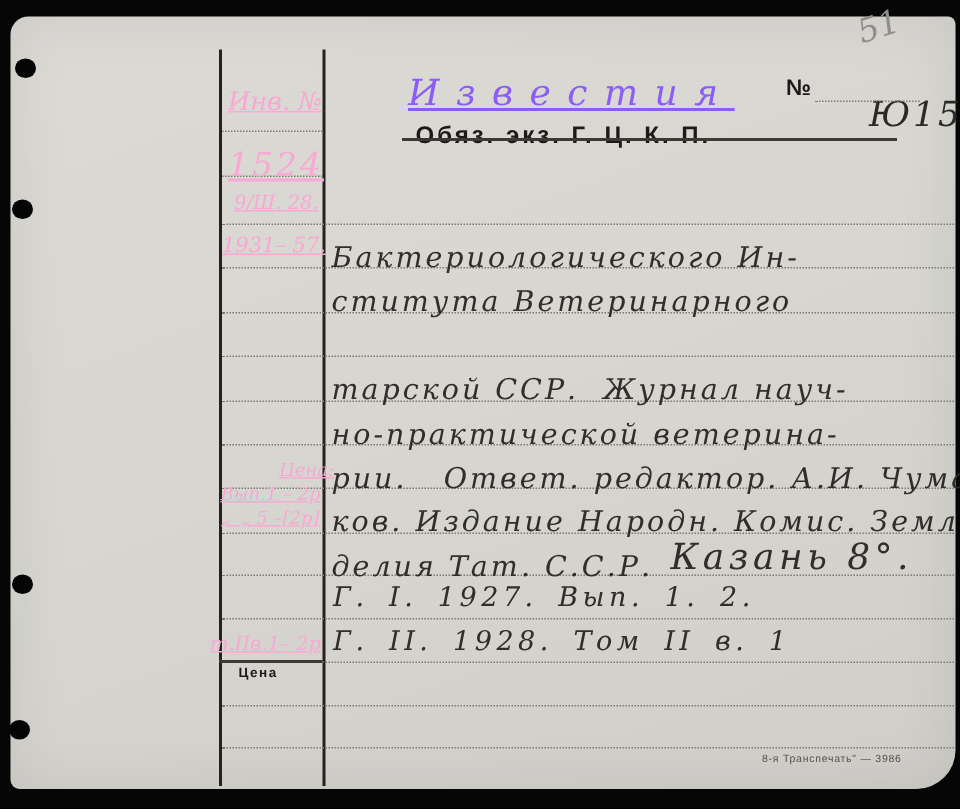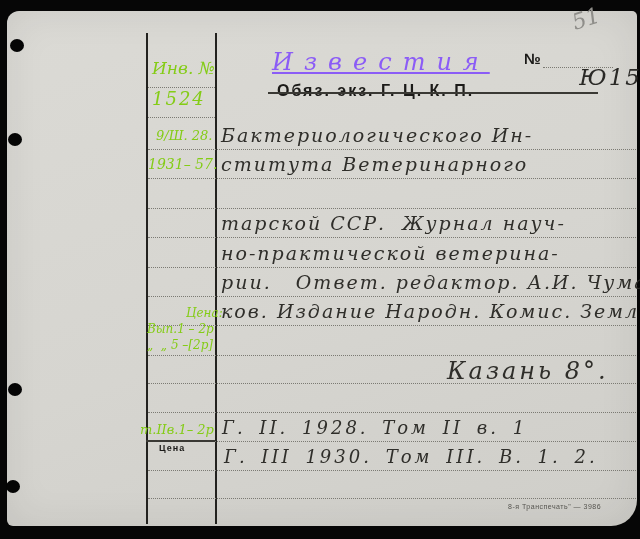--- a/index.html
+++ b/index.html
@@ -42,23 +42,23 @@
   .no-value{font-size:23px;letter-spacing:2px;color:#2a2926;}
   .pencil{
     position:absolute;
     font-family:"DejaVu Serif", serif;font-style:italic;
     font-size:22px;color:#8f8e8a;
     transform:rotate(-18deg);
   }
   .title{
     font-size:24px;letter-spacing:11px;color:#8b5cf6;text-decoration:underline;
   }
-  .body-line{font-size:19px;letter-spacing:2px;}
+  .body-line{font-size:19px;letter-spacing:2px;margin-top:37px;}
   .holding{font-size:18px;letter-spacing:3px;word-spacing:5px;}
-  .leftcol{color:#84cc16;}
+  .leftcol{color:#f9a8d4;text-decoration:underline;}
   .fineprint{
     position:absolute;
     font-family:"Liberation Sans", sans-serif;
     font-size:7px;color:#55544f;letter-spacing:.5px;
   }
 </style>
 </head>
 <body>
 
 <div class="scan">
@@ -98,36 +98,37 @@
   <div class="print no-label" style="left:524px;top:50px;">№</div>
   <div class="hand no-value" style="left:542px;top:38px;">
     <span>Ю1524</span>
   </div>
   <div class="rule" style="left:543px;top:67px;width:70px;"></div>
 
   <div class="hand title" style="left:272px;top:48px;">Известия</div>
   <div class="rule-solid" style="left:268px;top:92px;width:330px;"></div>
 
   <div class="hand leftcol" style="left:152px;top:58px;font-size:17px;">Инв. №</div>
-  <div class="hand leftcol" style="left:152px;top:88px;font-size:18px;letter-spacing:2px;">1524</div>
+  <div class="hand leftcol" style="left:152px;top:98px;font-size:22px;letter-spacing:2px;">1524</div>
   <div class="hand leftcol" style="left:156px;top:128px;font-size:13px;">9/Ш. 28.</div>
   <div class="hand leftcol" style="left:148px;top:156px;font-size:14px;">1931– 57.</div>
   <div class="hand leftcol" style="left:150px;top:306px;font-size:12px;margin-left:36px;">Цена:</div>
   <div class="hand leftcol" style="left:147px;top:322px;font-size:12px;">Вып.1 – 2р</div>
   <div class="hand leftcol" style="left:147px;top:338px;font-size:12px;">„  „ 5 –[2р]</div>
   <div class="hand leftcol" style="left:140px;top:422px;font-size:13px;">т.ІІв.1– 2р</div>
   <div class="print" style="left:159px;top:443px;font-size:9px;letter-spacing:1px;">Цена</div>
 
   <div class="hand body-line" style="left:221px;top:124px;">Бактериологического Ин-</div>
   <div class="hand body-line" style="left:221px;top:153px;">ститута Ветеринарного</div>
   <div class="hand body-line" style="left:221px;top:212px;">тарской ССР.  Журнал науч-</div>
   <div class="hand body-line" style="left:221px;top:242px;">но-практической ветерина-</div>
   <div class="hand body-line" style="left:221px;top:271px;">рии.   Ответ. редактор. А.И. Чума-</div>
   <div class="hand body-line" style="left:221px;top:300px;">ков. Издание Народн. Комис. Земле-</div>
+  <div class="hand body-line" style="left:221px;top:330px;">делия Тат. С.С.Р.</div>
 
   <div class="hand" style="left:447px;top:357px;font-size:24px;letter-spacing:3px;">Казань 8°.</div>
 
+  <div class="hand holding" style="left:222px;top:388px;">Г. I. 1927. Вып. 1. 2.</div>
   <div class="hand holding" style="left:222px;top:417px;">Г. II. 1928. Том II в. 1</div>
-  <div class="hand holding" style="left:224px;top:446px;">Г. III 1930. Том III. В. 1. 2.</div>
 
   <div class="fineprint" style="left:508px;top:503px;">8-я Транспечать" — 3986</div>
 
 </div>
 
 </body></html>

